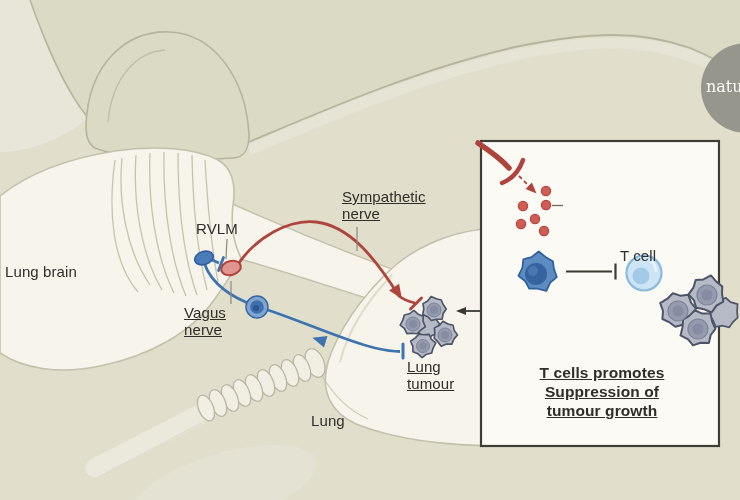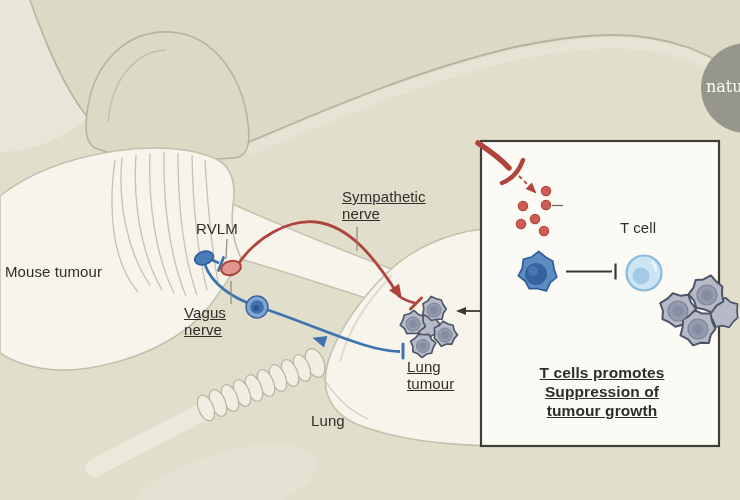--- a/index.html
+++ b/index.html
@@ -206,21 +206,21 @@
           <circle cx="698" cy="329" r="10"></circle>
     </g>
     <g style="fill:var(--tumour-nucleus-dark)">
       <circle cx="707" cy="295" r="5.5"></circle>
           <circle cx="678" cy="311" r="5.5"></circle>
           <circle cx="698" cy="329" r="5.5"></circle>
     </g>
   </g>
 </svg>
 
-<div class="lbl" style="left:5px;top:264px">Mouse tumour</div>
+<div class="lbl" style="left:5px;top:264px">Lung brain</div>
 
 <div class="lbl" style="left:196px;top:221px">RVLM</div>
 
 <div class="lbl center" style="left:184px;top:305px;width:74px">
   <span class="ln">Vagus</span>
   <span class="ln">nerve</span>
 </div>
 
 <div class="lbl" style="left:342px;top:189px">
   <span class="ln">Sympathetic</span>
@@ -228,21 +228,21 @@
 </div>
 
 <div class="lbl" style="left:407px;top:359px">
   <span class="ln">Lung</span>
   <span class="ln">tumour</span>
 </div>
 
 <div class="lbl" style="left:311px;top:413px">Lung</div>
 
 
-<div class="lbl" style="left:620px;top:220px">T cell</div>
+<div class="lbl" style="left:620px;top:248px">T cell</div>
 
 
 <div class="lbl" id="statement" style="left:512px;top:364px">
   <span class="ln">T cells promotes</span>
   <span class="ln">Suppression of</span>
   <span class="ln">tumour growth</span>
 </div>
 
 <div id="nature-text">natu</div>
 

